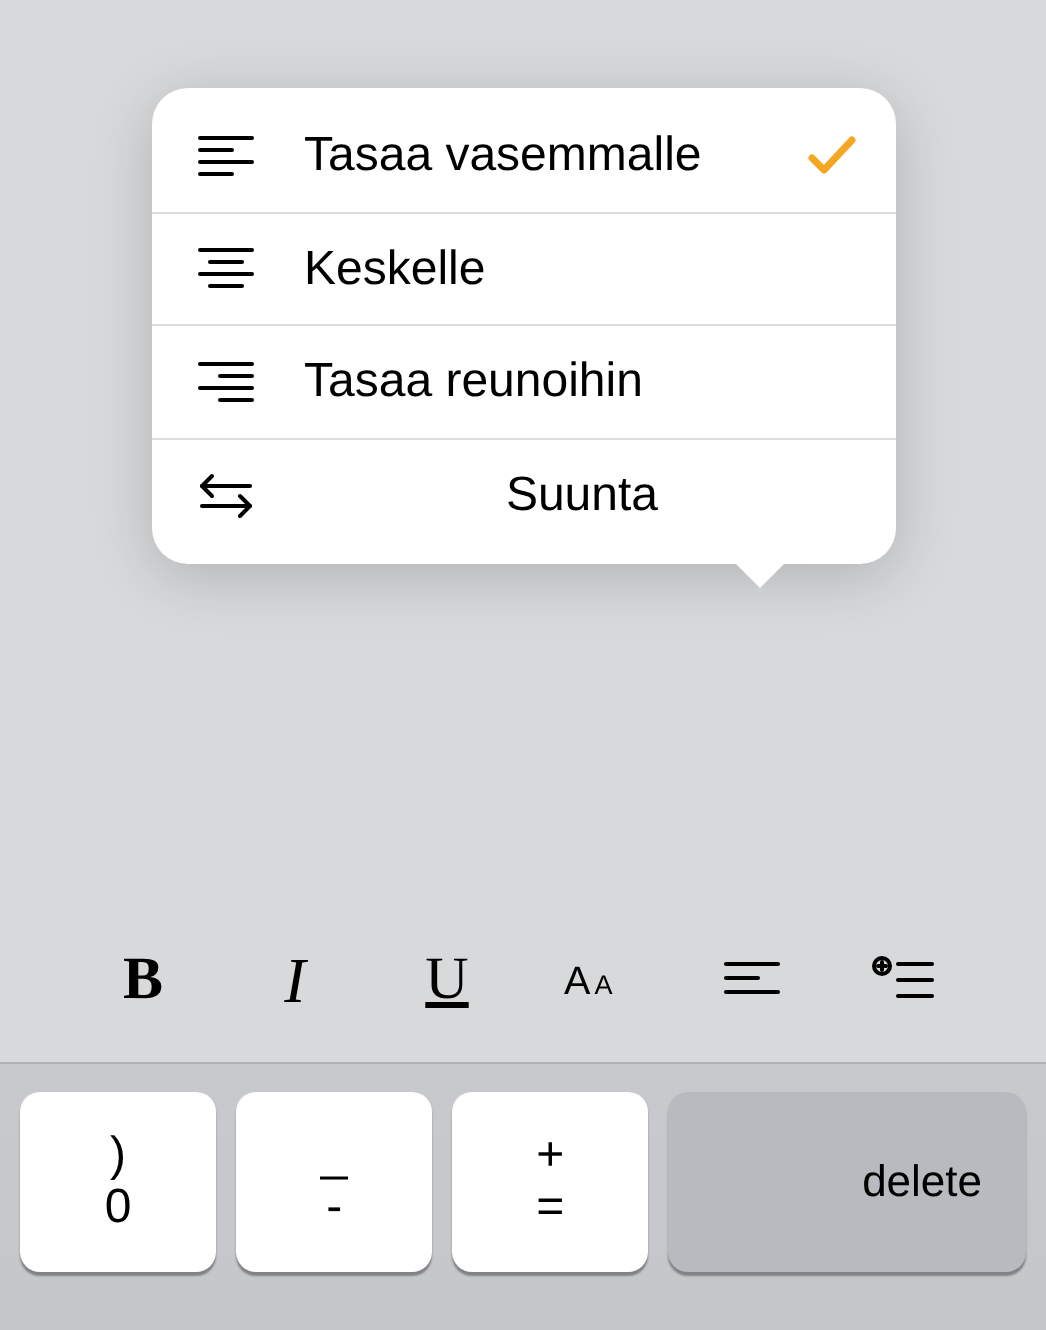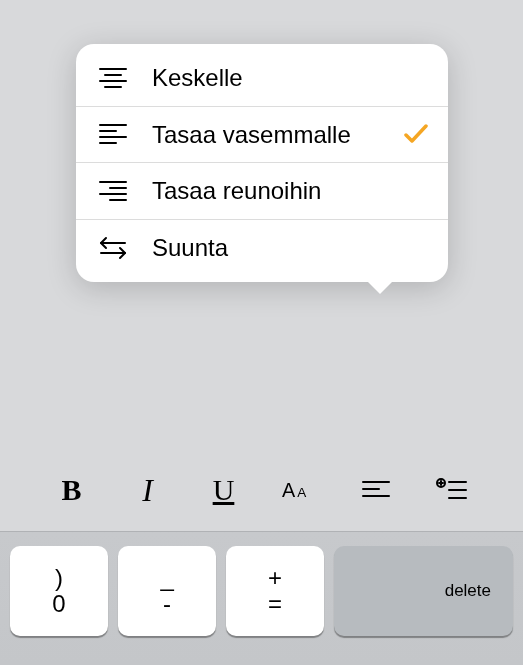--- a/index.html
+++ b/index.html
@@ -31,21 +31,21 @@
     border-right: 14px solid transparent;
     border-top: 14px solid #fff;
   }
   .popover-item {
     display: flex;
     align-items: center;
     padding: 14px 18px 14px 18px;
     border-bottom: 1px solid #dcdcdc;
     min-height: 56px;
   }
-  .popover-item:last-child { border-bottom: none; }
+  .popover-item:last-child { border-bottom: none; text-align: center; }
   .popover-icon {
     width: 38px;
     flex-shrink: 0;
     display: flex;
     align-items: center;
     justify-content: center;
   }
   .popover-label {
     flex: 1;
     font-size: 24px;
@@ -101,62 +101,62 @@
     flex-direction: column;
     align-items: center;
     justify-content: center;
     font-size: 24px;
     color: #000;
   }
   .key-wide { flex:1; }
   .key-del {
     flex: 1.6;
     background: #b7bbbf;
-    font-size: 17px;
+    font-size: 22px;
     justify-content: center;
     align-items: flex-end;
     padding-right: 22px;
     box-shadow: 0 2px 1px rgba(0,0,0,0.35);
   }
   .key-line { line-height:1.05; }
 </style>
 </head>
 <body>
 
 <div class="popover">
+  <div class="popover-item">
+    <span class="popover-icon">
+      <svg width="30" height="24" viewBox="0 0 30 24">
+          <g stroke="#000" stroke-width="2" stroke-linecap="round">
+            <line x1="2" y1="3" x2="28" y2="3"></line>
+            <line x1="2" y1="9" x2="18" y2="9"></line>
+            <line x1="2" y1="15" x2="28" y2="15"></line>
+            <line x1="2" y1="21" x2="18" y2="21"></line>
+          </g>
+        </svg>
+    </span>
+    <span class="popover-label">Tasaa vasemmalle</span>
+    <span class="check">
+      <svg width="24" height="20" viewBox="0 0 24 20">
+          <path d="M2 11 L8 17 L22 2" stroke="#f5a623" stroke-width="3.5" fill="none" stroke-linecap="round" stroke-linejoin="round"></path>
+        </svg>
+    </span>
+  </div>
   <div class="popover-item">
     <span class="popover-icon">
       <svg width="30" height="24" viewBox="0 0 30 24">
           <g stroke="#000" stroke-width="2" stroke-linecap="round">
             <line x1="2" y1="3" x2="28" y2="3"></line>
             <line x1="7" y1="9" x2="23" y2="9"></line>
             <line x1="2" y1="15" x2="28" y2="15"></line>
             <line x1="7" y1="21" x2="23" y2="21"></line>
           </g>
         </svg>
     </span>
     <span class="popover-label">Keskelle</span>
-  </div>
-  <div class="popover-item">
-    <span class="popover-icon">
-      <svg width="30" height="24" viewBox="0 0 30 24">
-          <g stroke="#000" stroke-width="2" stroke-linecap="round">
-            <line x1="2" y1="3" x2="28" y2="3"></line>
-            <line x1="2" y1="9" x2="18" y2="9"></line>
-            <line x1="2" y1="15" x2="28" y2="15"></line>
-            <line x1="2" y1="21" x2="18" y2="21"></line>
-          </g>
-        </svg>
-    </span>
-    <span class="popover-label">Tasaa vasemmalle</span>
-    <span class="check">
-      <svg width="24" height="20" viewBox="0 0 24 20">
-          <path d="M2 11 L8 17 L22 2" stroke="#f5a623" stroke-width="3.5" fill="none" stroke-linecap="round" stroke-linejoin="round"></path>
-        </svg>
-    </span>
   </div>
   <div class="popover-item">
     <span class="popover-icon">
       <svg width="30" height="24" viewBox="0 0 30 24">
           <g stroke="#000" stroke-width="2" stroke-linecap="round">
             <line x1="2" y1="3" x2="28" y2="3"></line>
             <line x1="12" y1="9" x2="28" y2="9"></line>
             <line x1="2" y1="15" x2="28" y2="15"></line>
             <line x1="12" y1="21" x2="28" y2="21"></line>
           </g>

